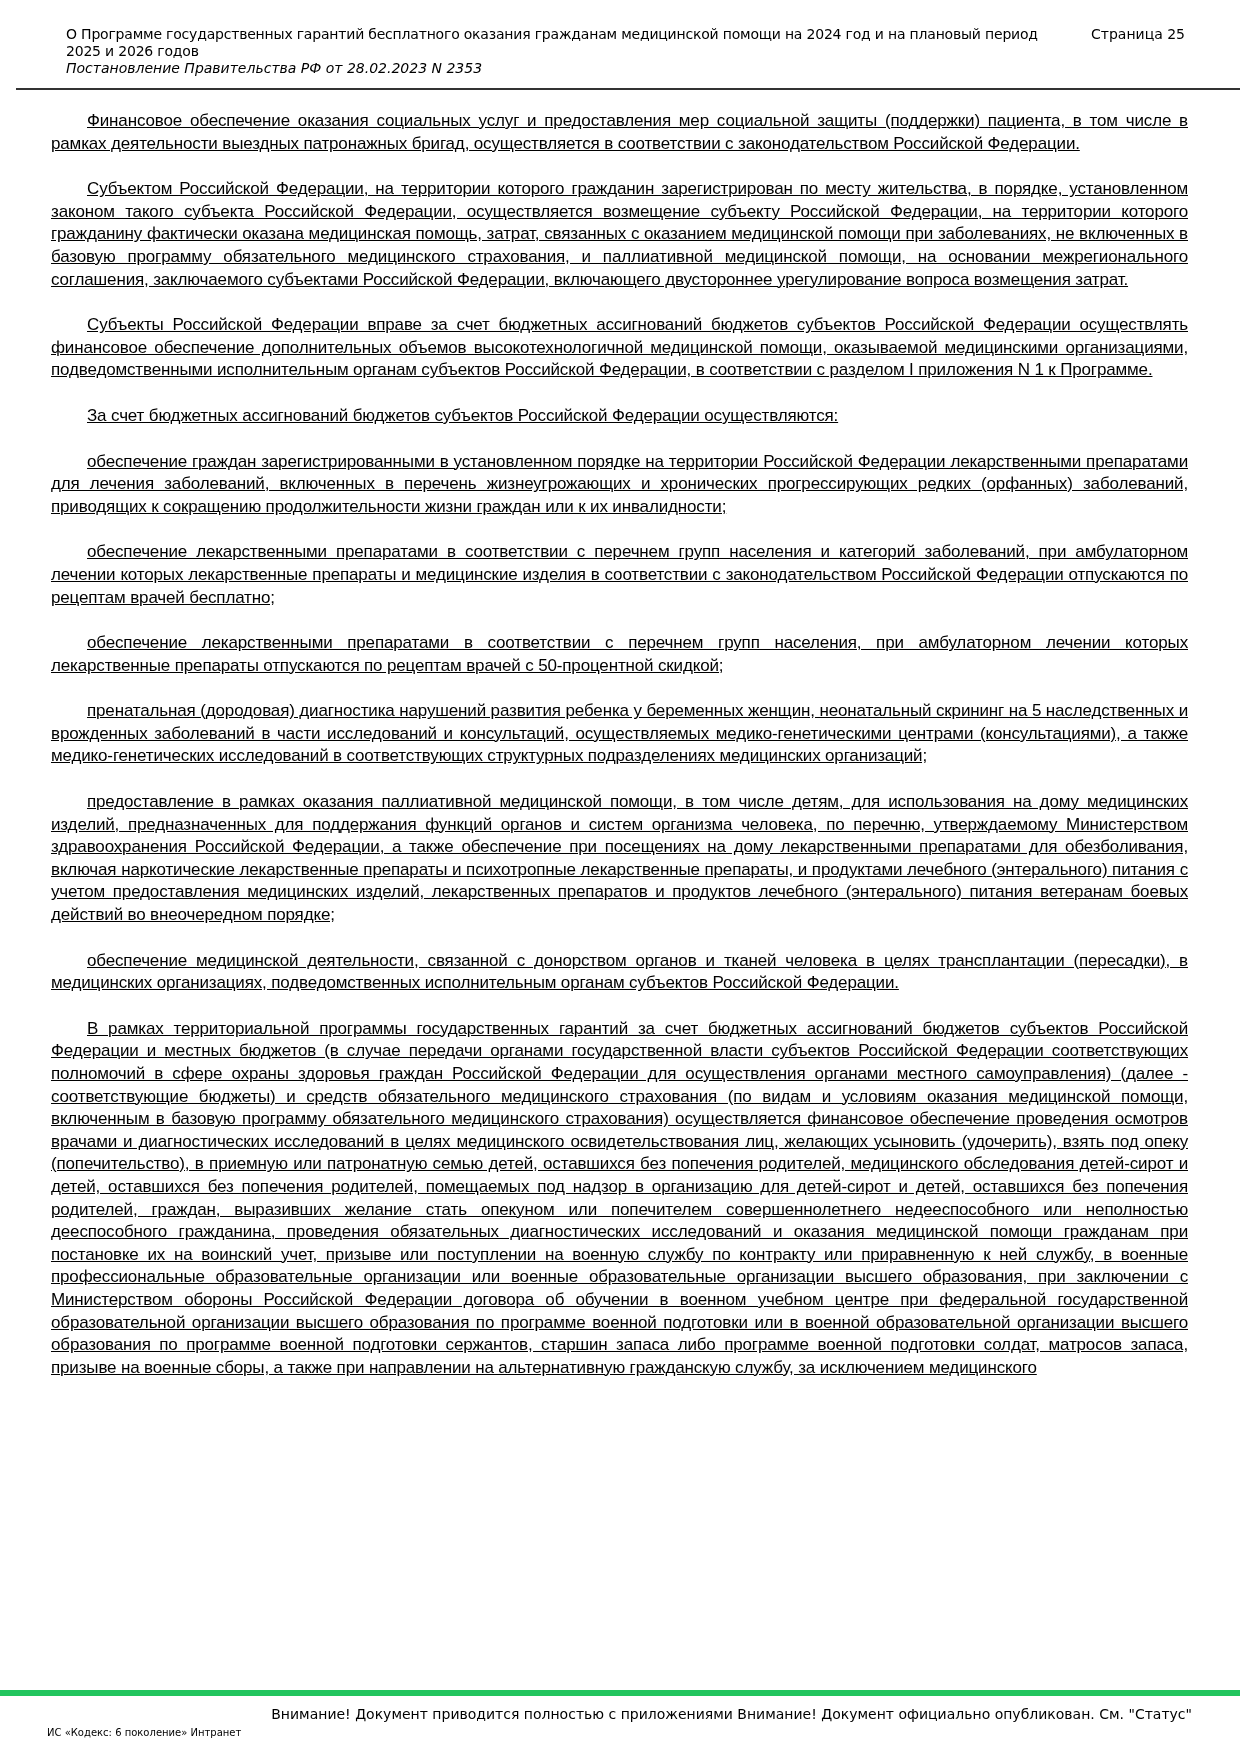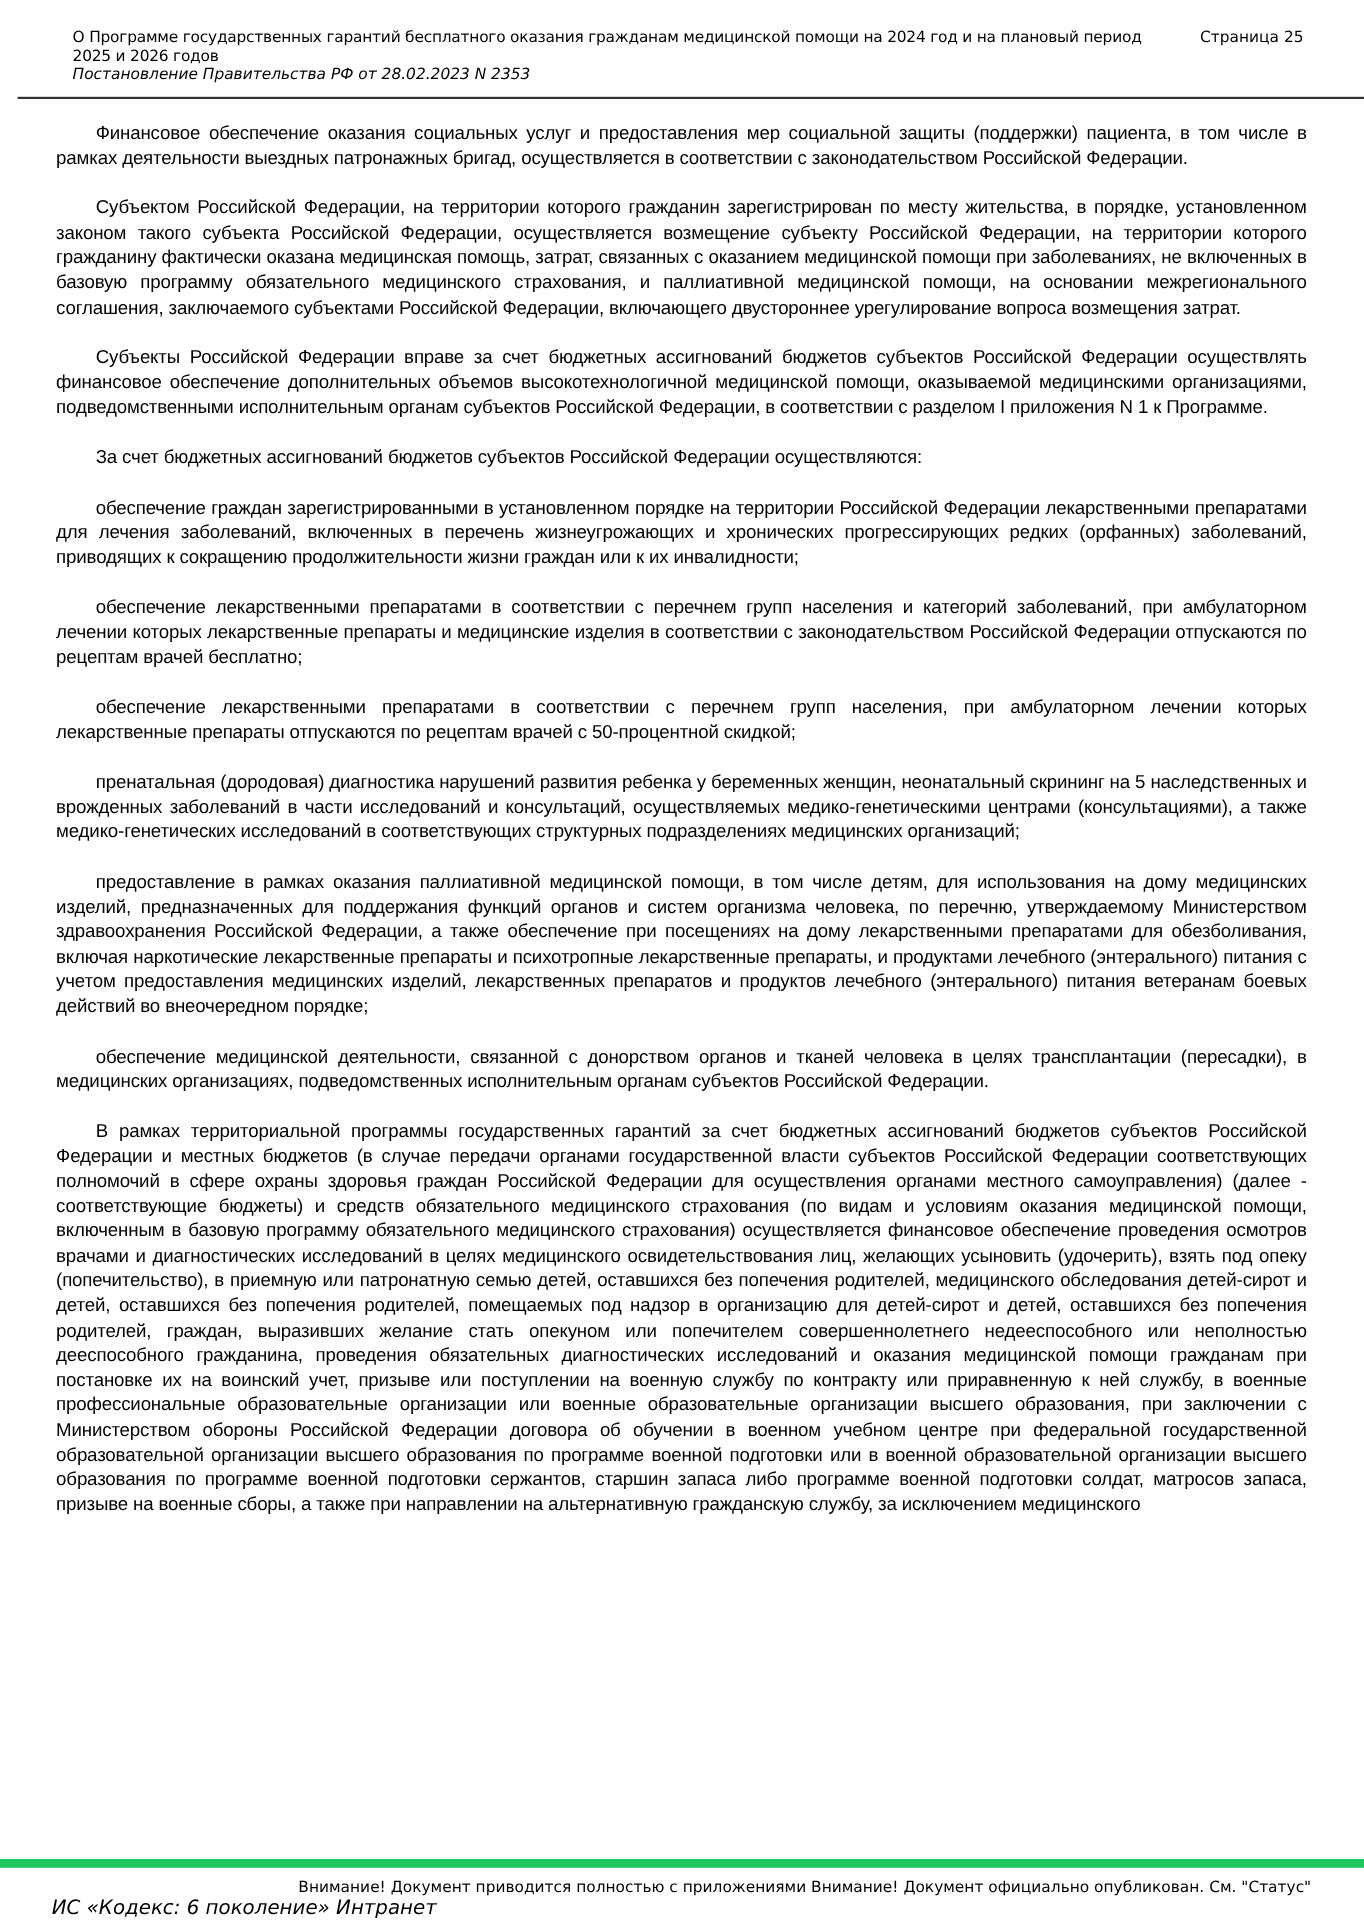--- a/index.html
+++ b/index.html
@@ -24,35 +24,35 @@
   .page-num {
     position: absolute; left: 1075px; top: 26px;
     font-size: 14px; line-height: 17px;
     font-family: "DejaVu Sans", sans-serif;
   }
   .body-text {
     position: absolute; left: 51px; top: 110px; width: 1137px;
     font-size: 17px; line-height: 22.6px; text-align: justify;
     letter-spacing: -0.15px;
   }
-  .body-text p { margin: 0 0 23px 0; text-indent: 36px; }
+  .body-text p { margin: 0 0 23px 0; text-indent: 36px; text-decoration: underline; }
   .footer {
     position: absolute; left: 0; top: 1690px; width: 1240px;
-    border-top: 8px solid #22c55e;
+    border-top: 6px solid #22c55e;
     text-align: center;
   }
   .footer-notice {
     position: absolute; right: 48px; top: 10px;
     font-size: 14px; line-height: 17px;
     font-family: "DejaVu Sans", sans-serif; white-space: nowrap;
   }
   .footer-system {
     position: absolute; left: 47px; top: 28px;
-    font-size: 18px; line-height: 17px;
-    font-family: "DejaVu Sans", sans-serif; white-space: nowrap; font-style: italic;
+    font-size: 10px; line-height: 17px;
+    font-family: "DejaVu Sans", sans-serif; white-space: nowrap;
   }
 </style>
 </head>
 <body>
 
 <div class="header">
   <div class="header-title">О Программе государственных гарантий бесплатного оказания гражданам медицинской помощи на 2024 год и на плановый период 2025 и 2026 годов</div>
   <div class="header-sub">Постановление Правительства РФ от 28.02.2023 N 2353</div>
   <div class="page-num">Страница 25</div>
 </div>

